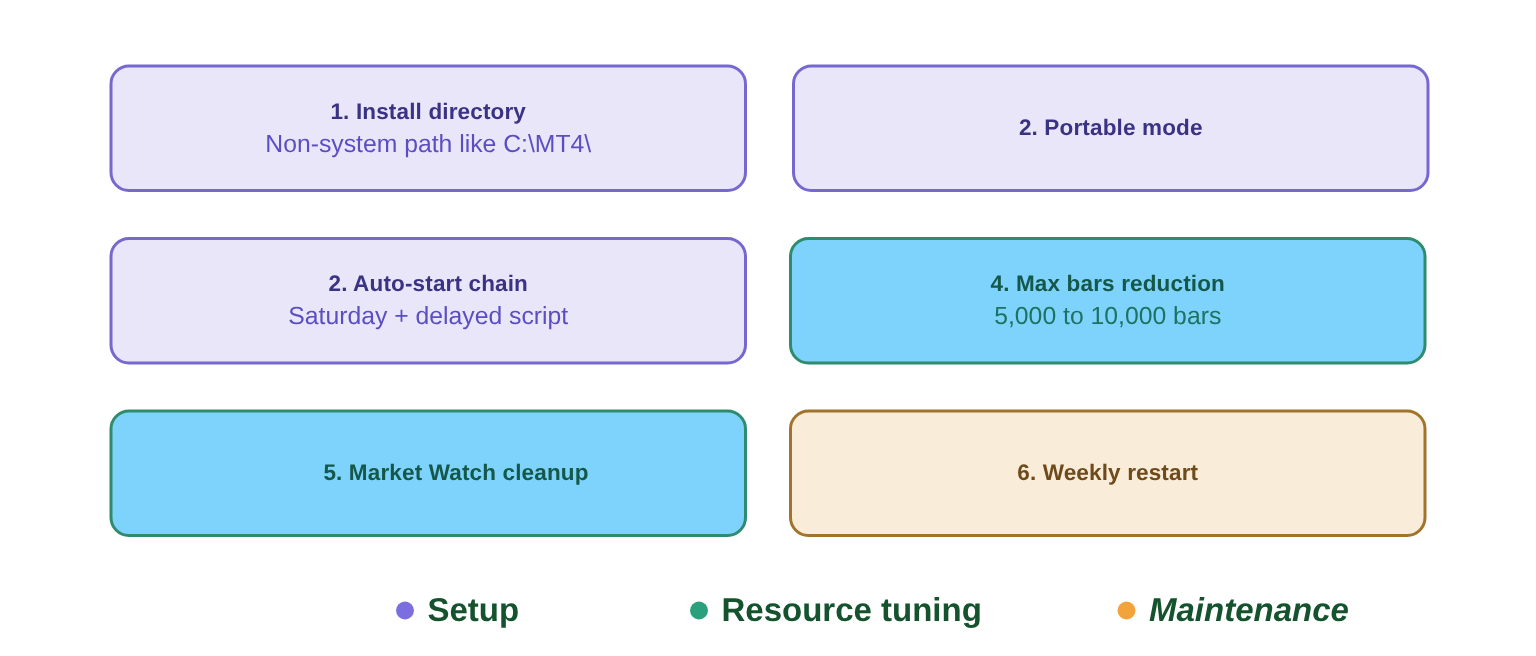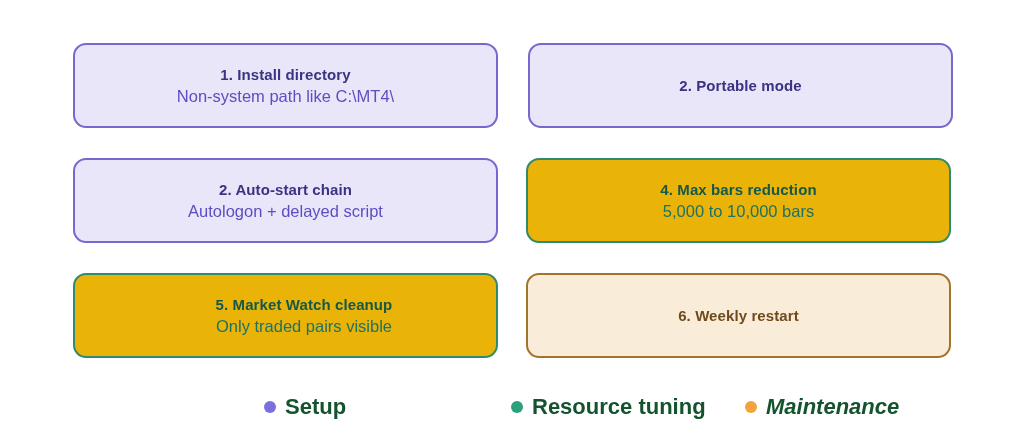--- a/index.html
+++ b/index.html
@@ -24,21 +24,21 @@
     text-align: center;
   }
   .card-title { font-size: 15px; font-weight: 700; letter-spacing: 0.1px; }
   .card-subtitle { font-size: 16.5px; font-weight: 400; }
 
   
   .cat-setup { background: #e9e6f9; border-color: #7668ce; }
   .cat-setup .card-title { color: #3a3384; }
   .cat-setup .card-subtitle { color: #5b4ec2; }
 
-  .cat-resource { background: #eab308; border-color: #2e8b6e; }
+  .cat-resource { background: #7dd3fc; border-color: #2e8b6e; }
   .cat-resource .card-title { color: #15584a; }
   .cat-resource .card-subtitle { color: #1e7262; }
 
   .cat-maintenance { background: #f9edda; border-color: #a2732b; }
   .cat-maintenance .card-title { color: #6f4a1b; }
   .cat-maintenance .card-subtitle { color: #9e691e; }
 
   
   .pos-r1c1 { left: 73px;  top: 43px; }
   .pos-r1c2 { left: 528px; top: 43px; gap: 35px; }
@@ -57,21 +57,21 @@
     height: 20px;
   }
   .legend-dot {
     width: 12px;
     height: 12px;
     border-radius: 50%;
     flex: 0 0 auto;
   }
   .legend-label { font-size: 22px; font-weight: 600; color: #14532d; }
   .pos-legend-1 { left: 264px; }
-  .pos-legend-2 { left: 511px; }
+  .pos-legend-2 { left: 460px; }
   .pos-legend-3 { left: 745px; font-style: italic; }
   .dot-setup { background: #7b6fe0; }
   .dot-resource { background: #2aa17c; }
   .dot-maintenance { background: #f2a33c; }
 </style>
 </head>
 <body>
 
 <div>
 
@@ -79,31 +79,30 @@
     <div class="card-title">1. Install directory</div>
     <div class="card-subtitle">Non-system path like C:\MT4\</div>
   </div>
 
   <div class="card cat-setup pos-r1c2">
     <div class="card-title">2. Portable mode</div>
   </div>
 
   <div class="card cat-setup pos-r2c1">
     <div class="card-title">2. Auto-start chain</div>
-    <div class="card-subtitle">Autologon + delayed script</div>
+    <div class="card-subtitle">Saturday + delayed script</div>
   </div>
 
   <div class="card cat-resource pos-r2c2">
     <div class="card-title">4. Max bars reduction</div>
     <div class="card-subtitle">5,000 to 10,000 bars</div>
   </div>
 
   <div class="card cat-resource pos-r3c1">
     <div class="card-title">5. Market Watch cleanup</div>
-    <div class="card-subtitle">Only traded pairs visible</div>
   </div>
 
   <div class="card cat-maintenance pos-r3c2">
     <div class="card-title">6. Weekly restart</div>
   </div>
 
   <div class="legend-item pos-legend-1">
     <span class="legend-dot dot-setup"></span>
     <span class="legend-label">Setup</span>
   </div>

